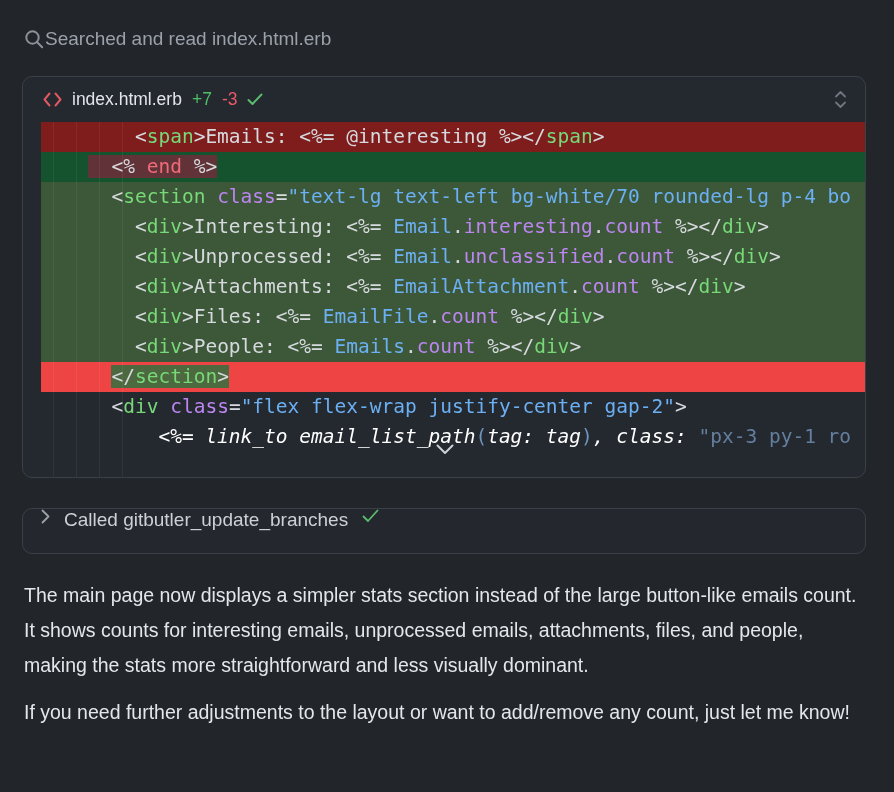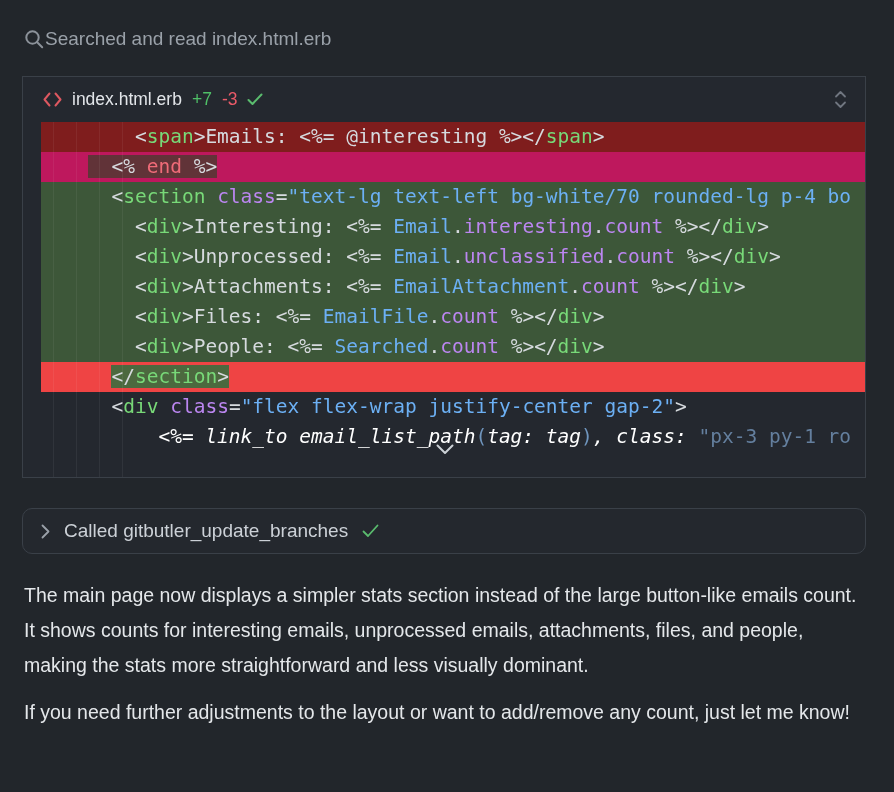--- a/index.html
+++ b/index.html
@@ -13,42 +13,42 @@
   }
   
   .status-row{
     position:absolute;top:28px;left:24px;right:28px;
     display:flex;align-items:center;
     color:#9aa1a9;font-size:19px;
   }
   
   .panel{
     position:absolute;top:76px;left:22px;width:844px;height:402px;
-    background:#24282f;border:1px solid #3a4048;border-radius:0;
+    background:#24282f;border:1px solid #3a4048;border-radius:10px;
     box-sizing:border-box;overflow:hidden;
   }
   .panel-header{
     height:45px;display:flex;align-items:center;gap:10px;
     padding:0 18px 0 20px;font-size:17.5px;
   }
   .fname{color:#e2e5e9;}
   .adds{color:#4fbf67;}
   .dels{color:#ea5a68;}
   .spacer{flex:1;}
   .code-body{
     position:relative;height:356px;overflow:hidden;
     font-family:"DejaVu Sans Mono", monospace;
   }
   .row{
     white-space:pre;height:30px;line-height:30px;
     margin-left:18px;color:#d6dade;
     font-size:19.5px;
   }
   .row-del-full{background:#7f1d1d;}
-  .row-del{background:#be185d;}
+  .row-del{background:#14532d;}
   .row-add{background:#3d5739;}
   .row-add-sec{background:#ef4444;}
   .bg-del{background:#613338;}
   .bg-add{background:#4c693f;}
   .c-tag{color:#78d978;}
   .c-attr{color:#bb86f0;}
   .c-str{color:#6cb0f4;}
   .c-kw{color:#ef6b78;}
   .c-fd{color:#ffffff;font-style:italic;}
   .c-fdp{color:#6f95bd;}
@@ -58,21 +58,21 @@
     background:rgba(255,255,255,0.06);
   }
   .expand-chevron{
     position:absolute;left:413px;top:322px;
   }
   
   .tool-box{
     position:absolute;top:508px;left:22px;width:844px;height:46px;
     background:#24282e;border:1px solid #3a4048;border-radius:10px;
     box-sizing:border-box;
-    display:flex;align-items:center;gap:14px;padding:0 18px;
+    display:flex;align-items:flex-start;gap:14px;padding:0 18px;
     font-size:19px;color:#ccd1d7;
   }
   
   .answer{
     position:absolute;top:566px;left:24px;width:836px;
   }
   .answer p{
     margin:12px 0 0 0;font-size:19.5px;line-height:35px;color:#e4e7ea;
   }
   svg{display:block;}
@@ -116,21 +116,21 @@
   </div>
   <div class="code-body">
     <div id="code-lines">
         <div class="row row-del-full"><span class="">        &lt;</span><span class="c-tag">span</span><span class="">&gt;Emails: &lt;%= @interesting %&gt;&lt;/</span><span class="c-tag">span</span><span class="">&gt;</span></div>
         <div class="row row-del"><span class="">    </span><span class=" bg-del">  &lt;% </span><span class="c-kw bg-del">end</span><span class=" bg-del"> %&gt;</span></div>
         <div class="row row-add"><span class="">      &lt;</span><span class="c-tag">section</span><span class=""> </span><span class="c-attr">class</span><span class="">=</span><span class="c-str">"text-lg text-left bg-white/70 rounded-lg p-4 bo</span></div>
         <div class="row row-add"><span class="">        &lt;</span><span class="c-tag">div</span><span class="">&gt;Interesting: &lt;%= </span><span class="c-str">Email</span><span class="">.</span><span class="c-attr">interesting</span><span class="">.</span><span class="c-attr">count</span><span class=""> %&gt;&lt;/</span><span class="c-tag">div</span><span class="">&gt;</span></div>
         <div class="row row-add"><span class="">        &lt;</span><span class="c-tag">div</span><span class="">&gt;Unprocessed: &lt;%= </span><span class="c-str">Email</span><span class="">.</span><span class="c-attr">unclassified</span><span class="">.</span><span class="c-attr">count</span><span class=""> %&gt;&lt;/</span><span class="c-tag">div</span><span class="">&gt;</span></div>
         <div class="row row-add"><span class="">        &lt;</span><span class="c-tag">div</span><span class="">&gt;Attachments: &lt;%= </span><span class="c-str">EmailAttachment</span><span class="">.</span><span class="c-attr">count</span><span class=""> %&gt;&lt;/</span><span class="c-tag">div</span><span class="">&gt;</span></div>
         <div class="row row-add"><span class="">        &lt;</span><span class="c-tag">div</span><span class="">&gt;Files: &lt;%= </span><span class="c-str">EmailFile</span><span class="">.</span><span class="c-attr">count</span><span class=""> %&gt;&lt;/</span><span class="c-tag">div</span><span class="">&gt;</span></div>
-        <div class="row row-add"><span class="">        &lt;</span><span class="c-tag">div</span><span class="">&gt;People: &lt;%= </span><span class="c-str">Searched</span><span class="">.</span><span class="c-attr">count</span><span class=""> %&gt;&lt;/</span><span class="c-tag">div</span><span class="">&gt;</span></div>
+        <div class="row row-add"><span class="">        &lt;</span><span class="c-tag">div</span><span class="">&gt;People: &lt;%= </span><span class="c-str">Emails</span><span class="">.</span><span class="c-attr">count</span><span class=""> %&gt;&lt;/</span><span class="c-tag">div</span><span class="">&gt;</span></div>
         <div class="row row-add-sec"><span class="">      </span><span class=" bg-add">&lt;/</span><span class="c-tag bg-add">section</span><span class=" bg-add">&gt;</span></div>
         <div class="row row-plain"><span class="">      &lt;</span><span class="c-tag">div</span><span class=""> </span><span class="c-attr">class</span><span class="">=</span><span class="c-str">"flex flex-wrap justify-center gap-2"</span><span class="">&gt;</span></div>
         <div class="row row-plain"><span class="c-fd">          &lt;%= link_to email_list_path</span><span class="c-fdp">(</span><span class="c-fd">tag: tag</span><span class="c-fdp">)</span><span class="c-fd">, class: </span><span class="c-fds">"px-3 py-1 ro</span></div>
       </div>
     <div class="indent-guide" style="left:30px"></div>
     <div class="indent-guide" style="left:53px"></div>
     <div class="indent-guide" style="left:76px"></div>
     <div class="indent-guide" style="left:99px"></div>
     <div class="expand-chevron">
       <svg width="18" height="11" viewBox="0 0 18 11" fill="none">

